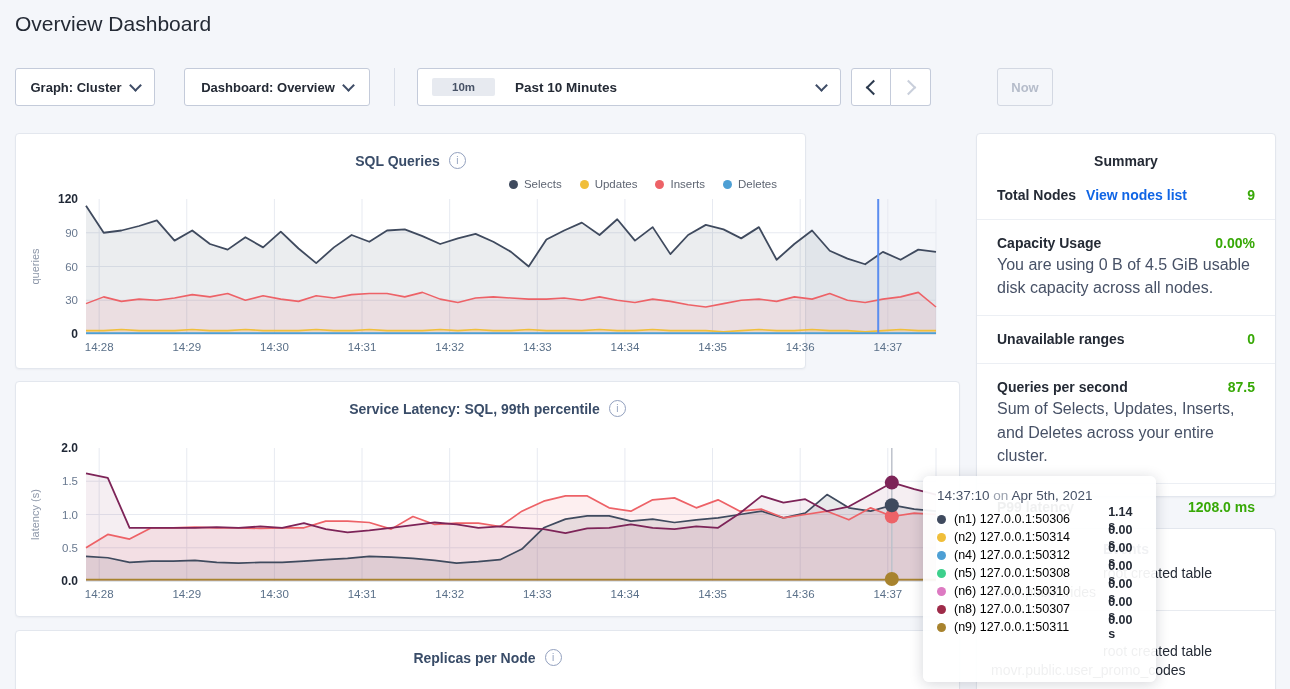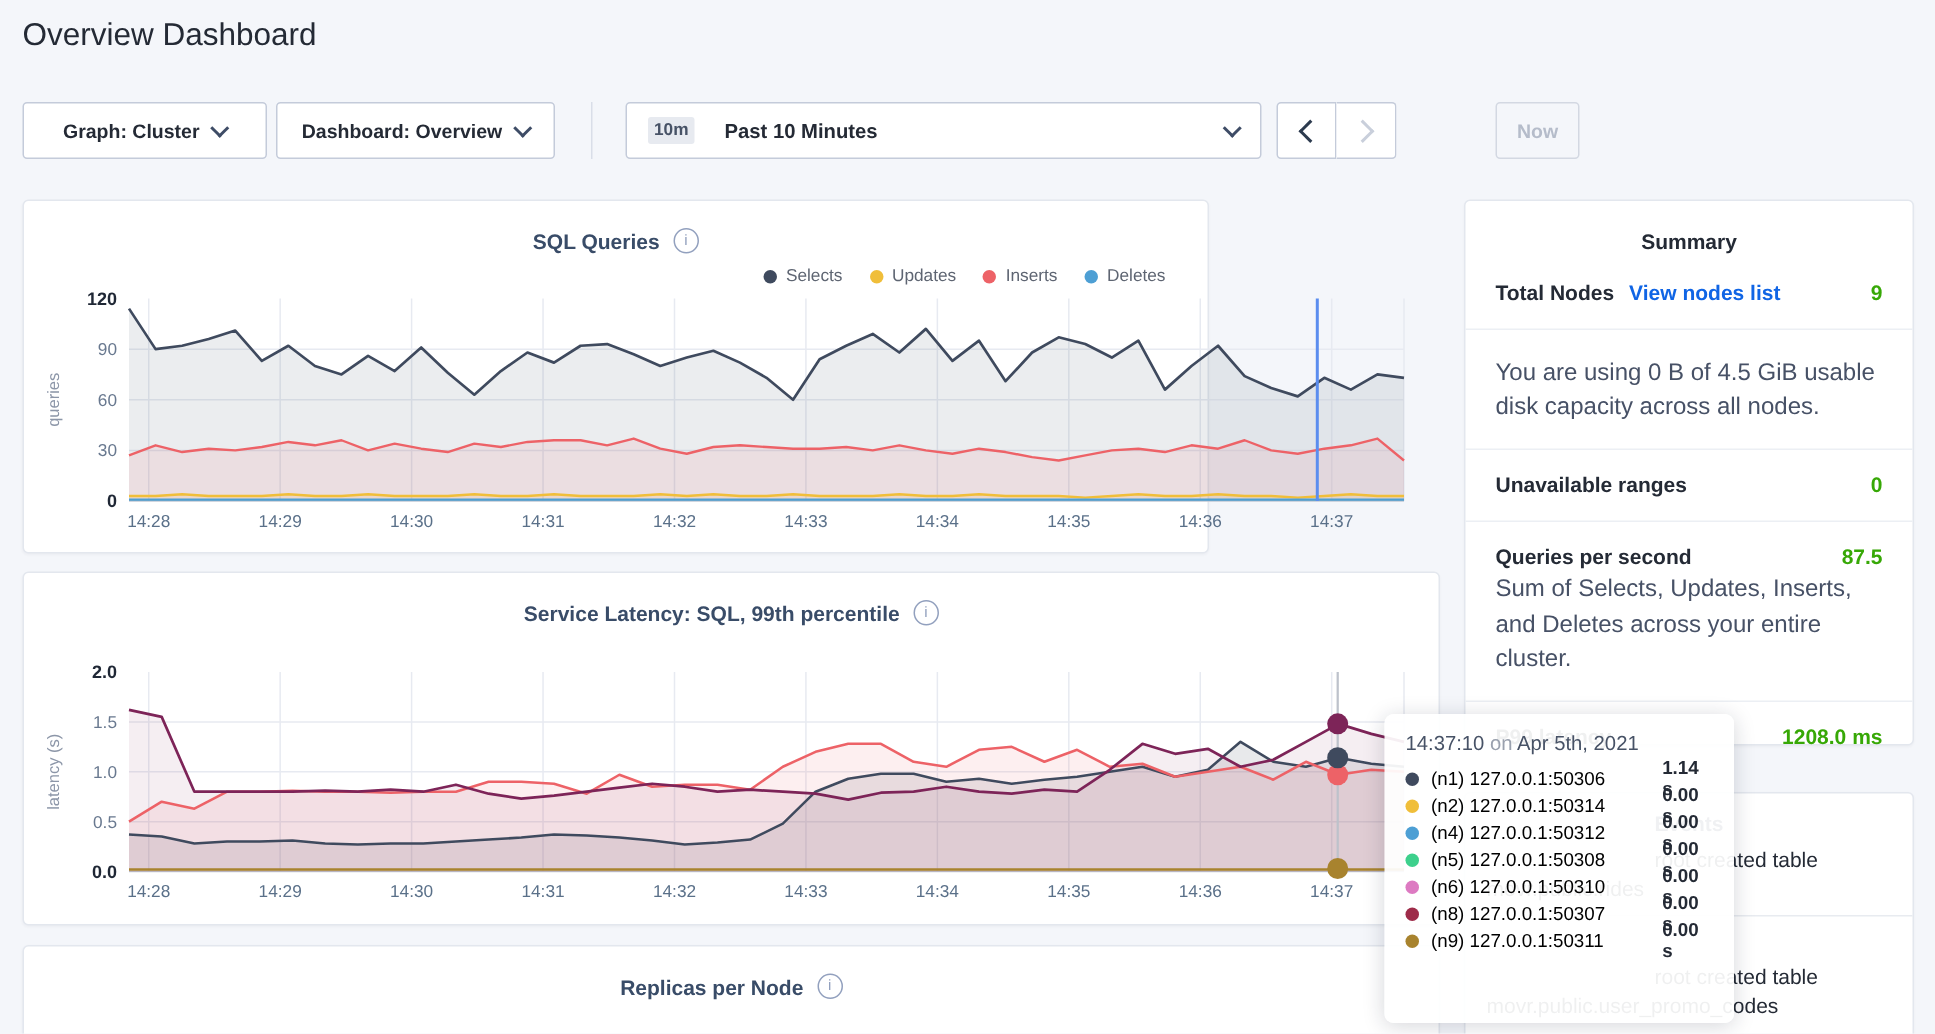--- a/index.html
+++ b/index.html
@@ -6,25 +6,25 @@
   body{
     width:1290px;height:689px;overflow:hidden;position:relative;
     background:#F4F6FA;font-family:"Liberation Sans", sans-serif;color:#242A35;
   }
   .page-title{position:absolute;left:15px;top:12px;font-size:21px;font-weight:500;color:#242A35;margin:0;}
 
   
   .btn{position:absolute;top:68px;height:38px;background:#fff;border:1px solid #C4CBDA;border-radius:3px;
        display:flex;align-items:center;justify-content:center;gap:9px;font-size:13px;font-weight:700;
        color:#242A35;box-sizing:border-box;cursor:pointer;}
-  .btn-graph{left:15px;width:163px;}
+  .btn-graph{left:15px;width:140px;}
   .btn-dash{left:184px;width:186px;}
   .tb-divider{position:absolute;left:394px;top:68px;width:1px;height:38px;background:#D9DEE8;}
   .time-sel{left:417px;width:424px;justify-content:flex-start;padding:0 14px;}
-  .time-badge{background:#E7EAF0;border-radius:2px;padding:3px 4px;font-size:11.5px;font-weight:700;color:#475266;}
+  .time-badge{background:#E7EAF0;border-radius:2px;padding:3px 20px;font-size:11.5px;font-weight:700;color:#475266;}
   .time-label{font-size:13.5px;font-weight:700;margin-left:11px;}
   .cv-down{display:inline-block;width:7px;height:7px;border-right:2px solid #3E4C66;border-bottom:2px solid #3E4C66;
            transform:rotate(45deg);margin-top:-4px;}
   .time-sel .cv-down{margin-left:auto;}
   .nav-group{position:absolute;left:851px;top:68px;width:80px;height:38px;display:flex;box-sizing:border-box;}
   .nav-btn{width:40px;height:38px;background:#fff;border:1px solid #C4CBDA;box-sizing:border-box;display:flex;
            align-items:center;justify-content:center;cursor:pointer;}
   .nav-prev{border-radius:3px 0 0 3px;}
   .nav-next{border-radius:0 3px 3px 0;border-left:none;}
   .cv-left{display:inline-block;width:9px;height:9px;border-left:2.5px solid #2C3A4E;border-bottom:2.5px solid #2C3A4E;transform:rotate(45deg);margin-left:4px;}
@@ -237,20 +237,24 @@
 <div class="card sum-card">
   <div class="sum-title">Summary</div>
   <div class="sum-row">
     <div class="sum-line">
       <span class="sum-label">Total Nodes</span>
       <a class="sum-link" style="color: rgb(16, 101, 229);">View nodes list</a>
       <span class="sum-val" style="color: rgb(55, 168, 6);">9</span>
     </div>
   </div>
   <div class="sum-row">
+    <div class="sum-line">
+      <span class="sum-label">Capacity Usage</span>
+      <span class="sum-val" style="color: rgb(55, 168, 6);">0.00%</span>
+    </div>
     <div class="sum-desc">You are using 0 B of 4.5 GiB usable disk capacity across all nodes.</div>
   </div>
   <div class="sum-row">
     <div class="sum-line">
       <span class="sum-label">Unavailable ranges</span>
       <span class="sum-val" style="color: rgb(55, 168, 6);">0</span>
     </div>
   </div>
   <div class="sum-row">
     <div class="sum-line">

